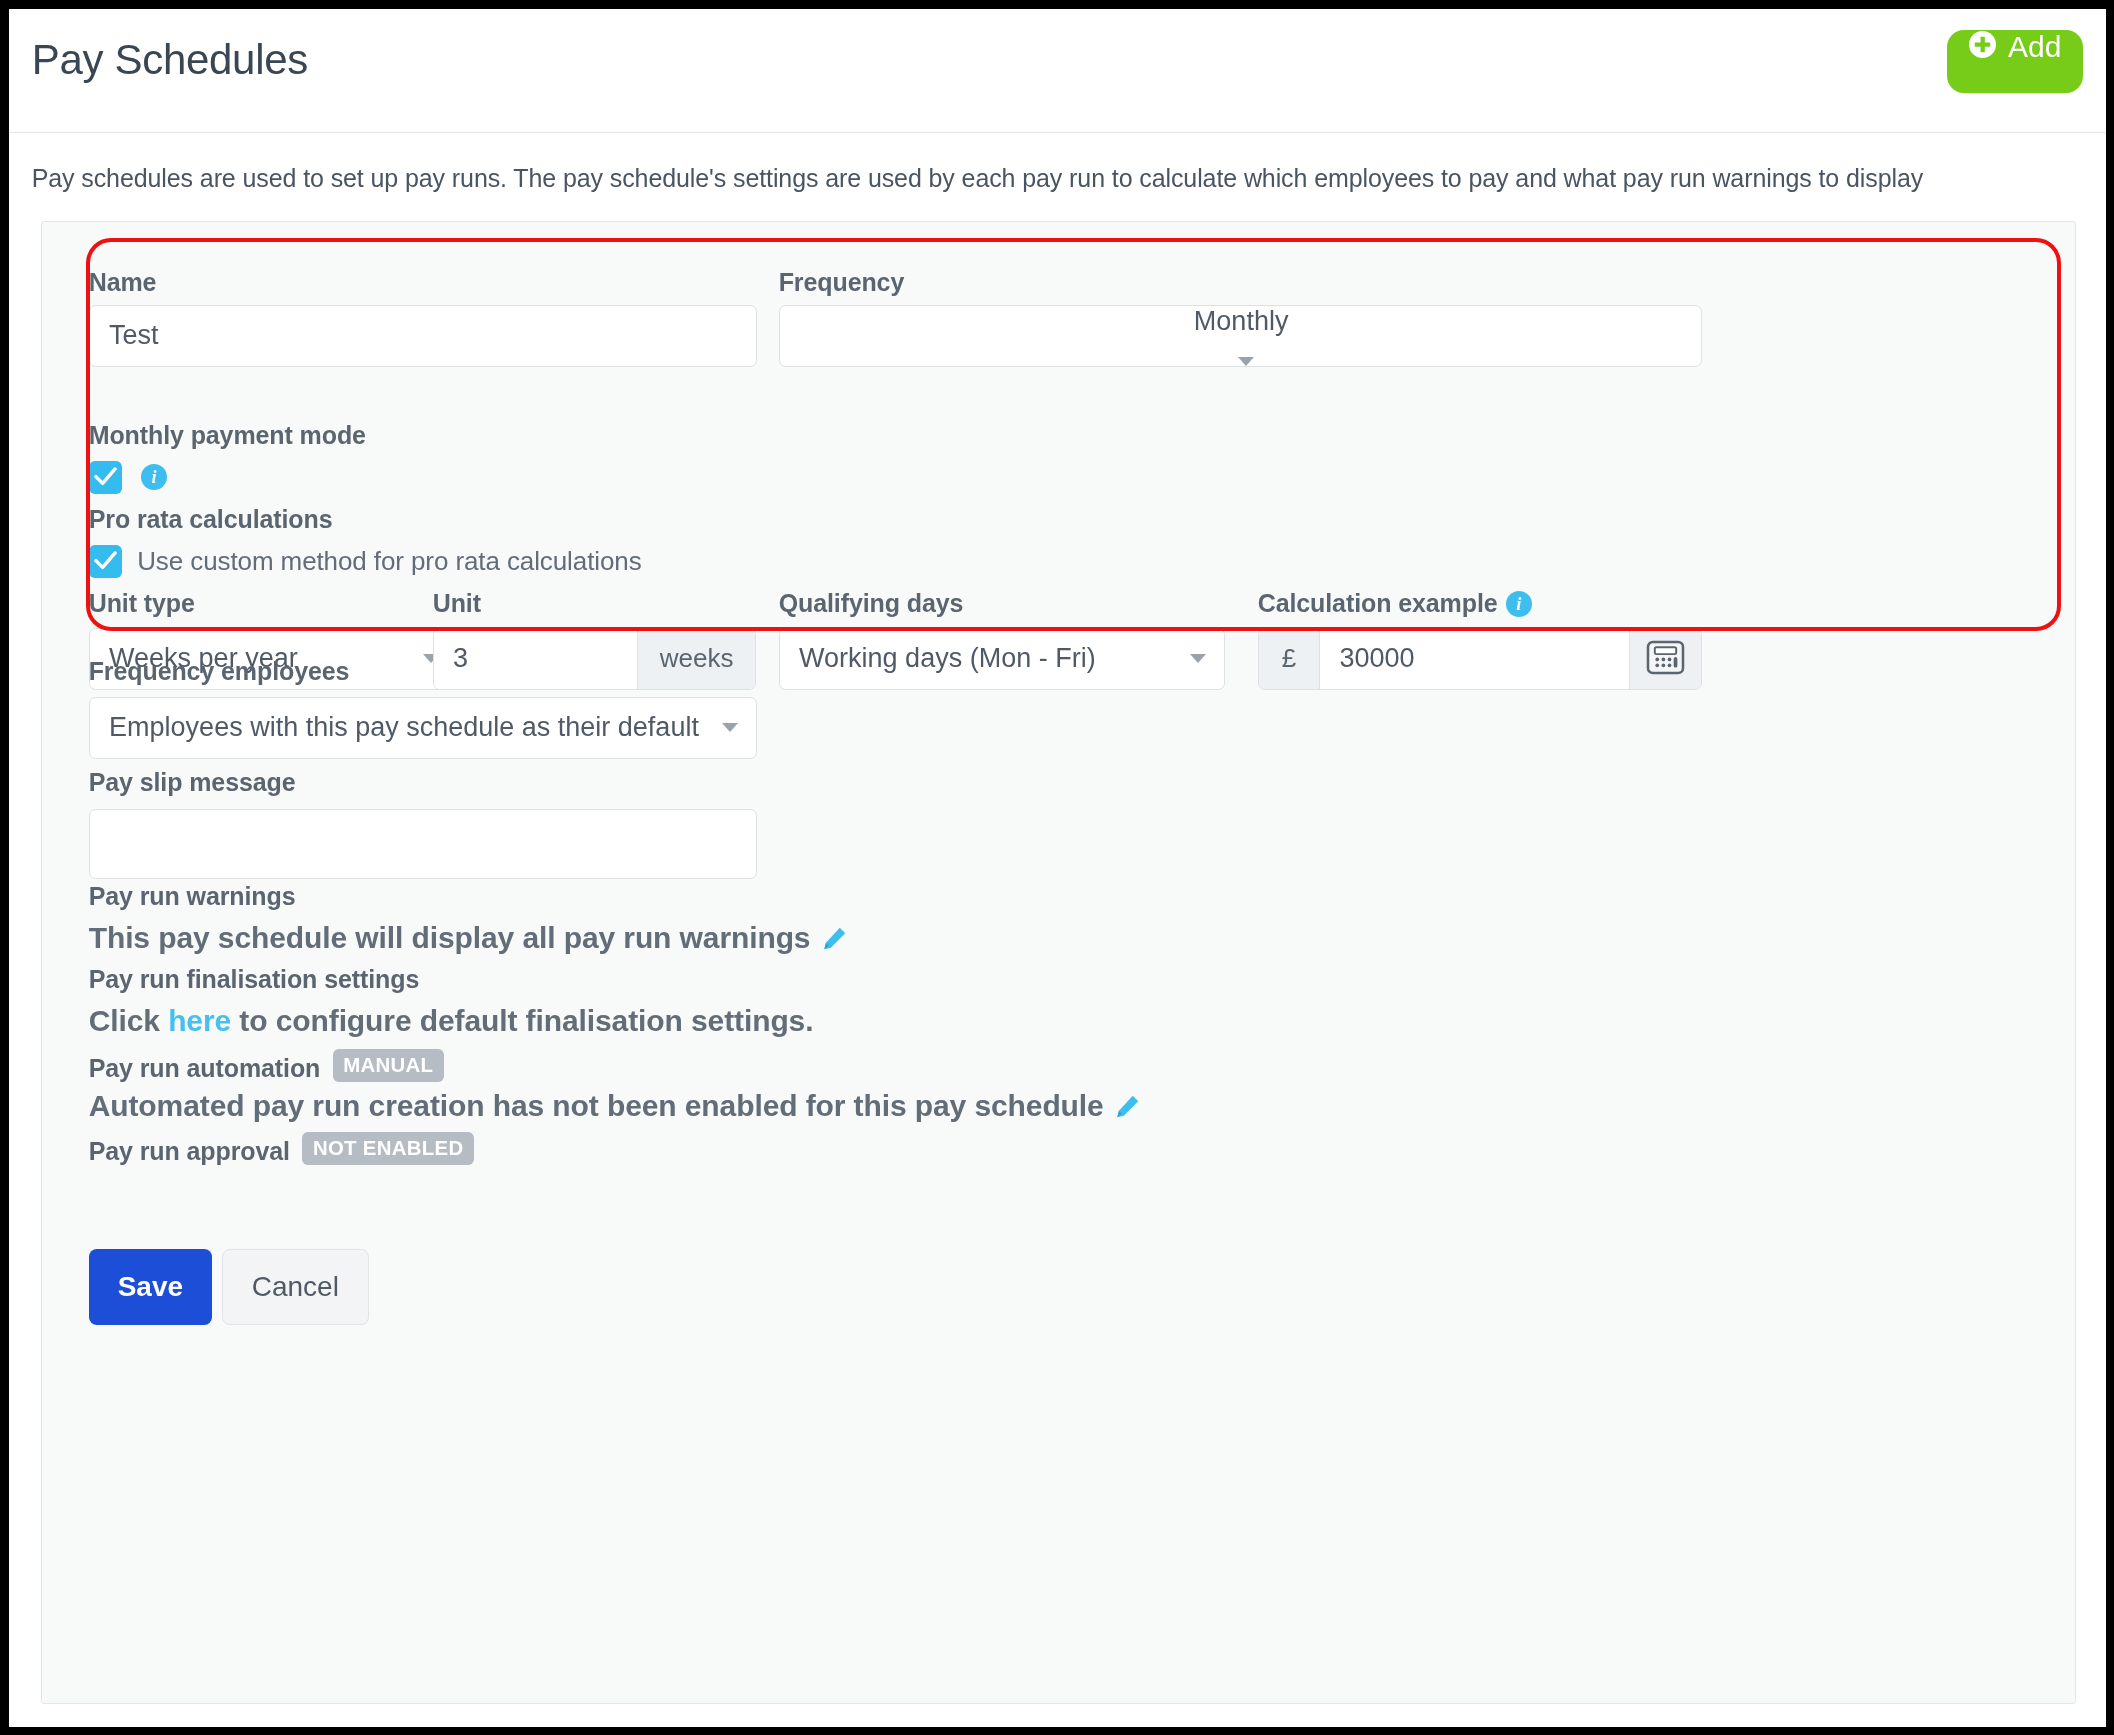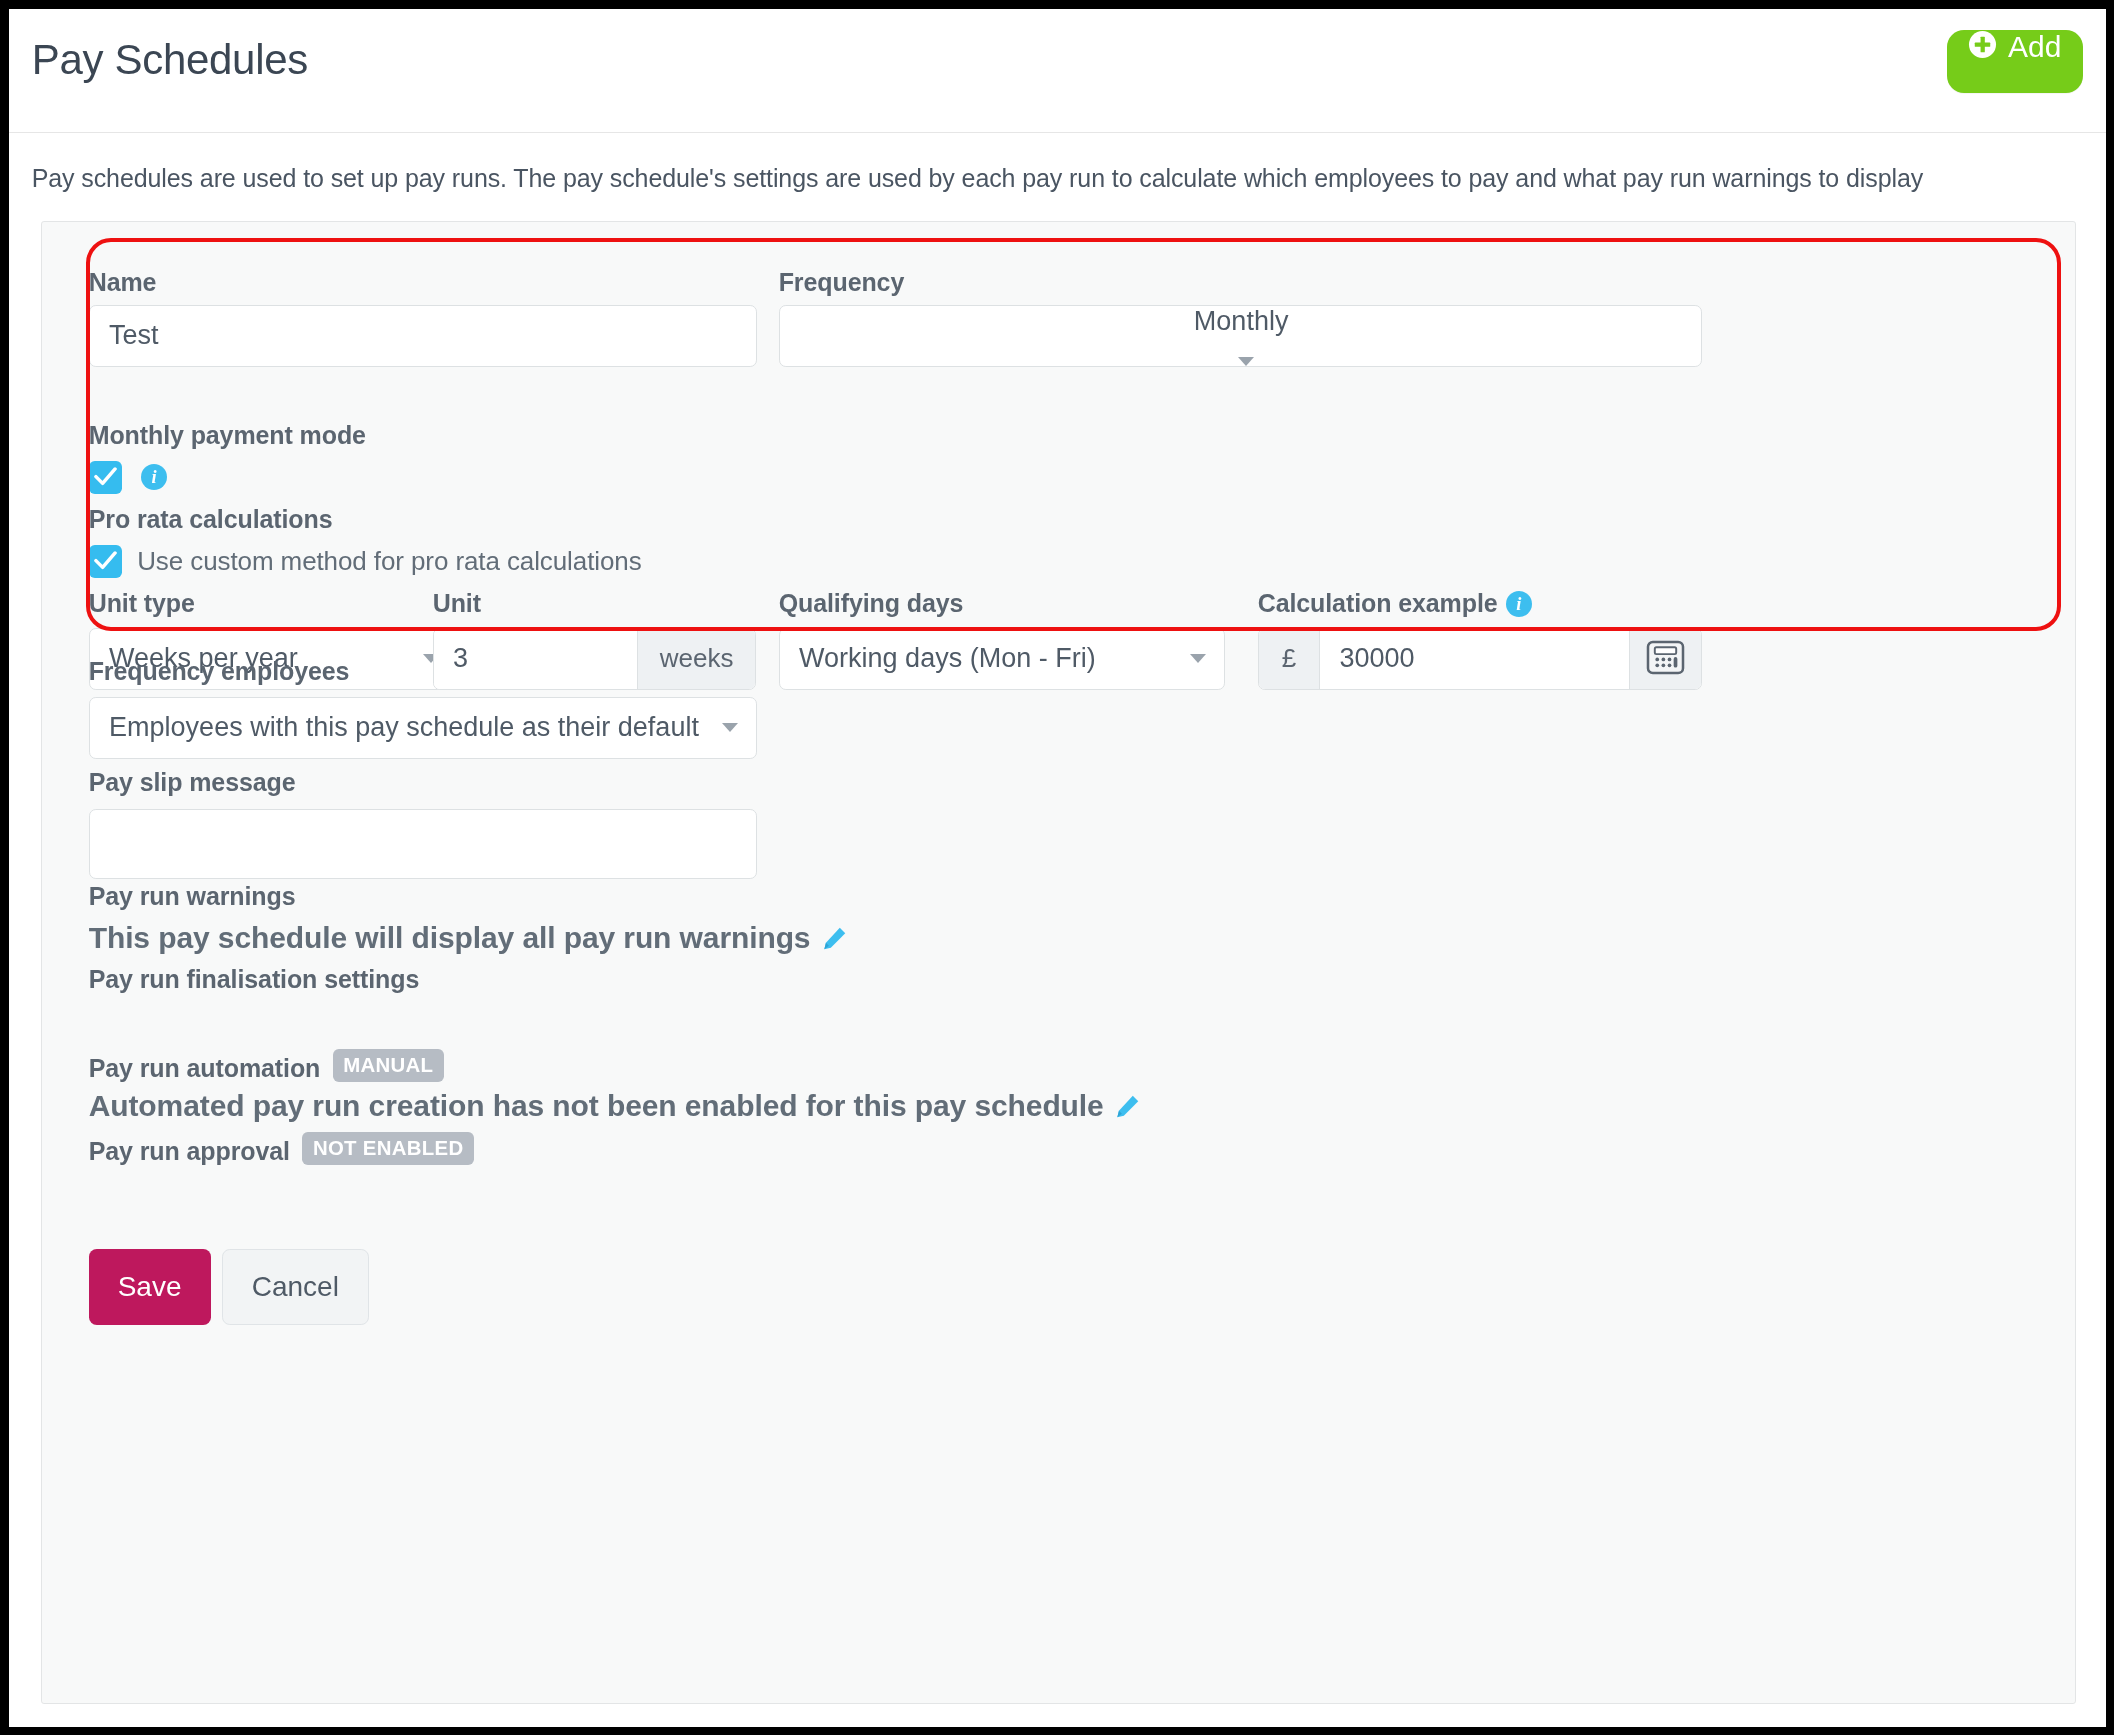--- a/index.html
+++ b/index.html
@@ -258,24 +258,25 @@
   
   .btn {
     height: 76px;
     border-radius: 7.8px;
     font-size: 28px;
     font-family: "Liberation Sans", sans-serif;
     cursor: pointer;
     padding: 0 29px;
   }
   .btn-primary {
-    background: #be185d;
+    background: #1d4ed8;
     border: none;
     color: #ffffff;
     min-width: 115px;
+    font-weight: bold;
   }
   .btn-default {
     background: #f2f4f5;
     border: 1.9px solid #e0e4e7;
     color: #4f5a66;
     min-width: 124px;
   }
 
   
   .abs { position: absolute; }
@@ -416,20 +417,23 @@
         <svg width="25" height="25" viewBox="0 0 26 26">
           <path d="M18.5 1.8 L24.2 7.5 L9.2 22.5 L2.4 24.2 L4.1 17.4 Z" fill="#3dbeef"></path>
           <path d="M2.4 24.2 L4.1 17.4 L7.2 20.5 Z" fill="#2ea4d6"></path>
         </svg>
       </span>
     </div>
 
     <div class="abs" style="left:47px; top:743px;">
       <span class="section-label">Pay run finalisation settings</span>
     </div>
+    <div class="abs" style="left:47px; top:782px;">
+      <span class="body-text">Click </span><span class="body-text link">here</span><span class="body-text"> to configure default finalisation settings.</span>
+    </div>
 
     <div class="abs" style="left:47px; top:827px;">
       <span class="section-label">Pay run automation</span>
       <span class="badge">MANUAL</span>
     </div>
     <div class="abs" style="left:47px; top:867px;">
       <span class="body-text">Automated pay run creation has not been enabled for this pay schedule</span>
       <span class="pencil-icon">
         <svg width="25" height="25" viewBox="0 0 26 26">
           <path d="M18.5 1.8 L24.2 7.5 L9.2 22.5 L2.4 24.2 L4.1 17.4 Z" fill="#3dbeef"></path>

